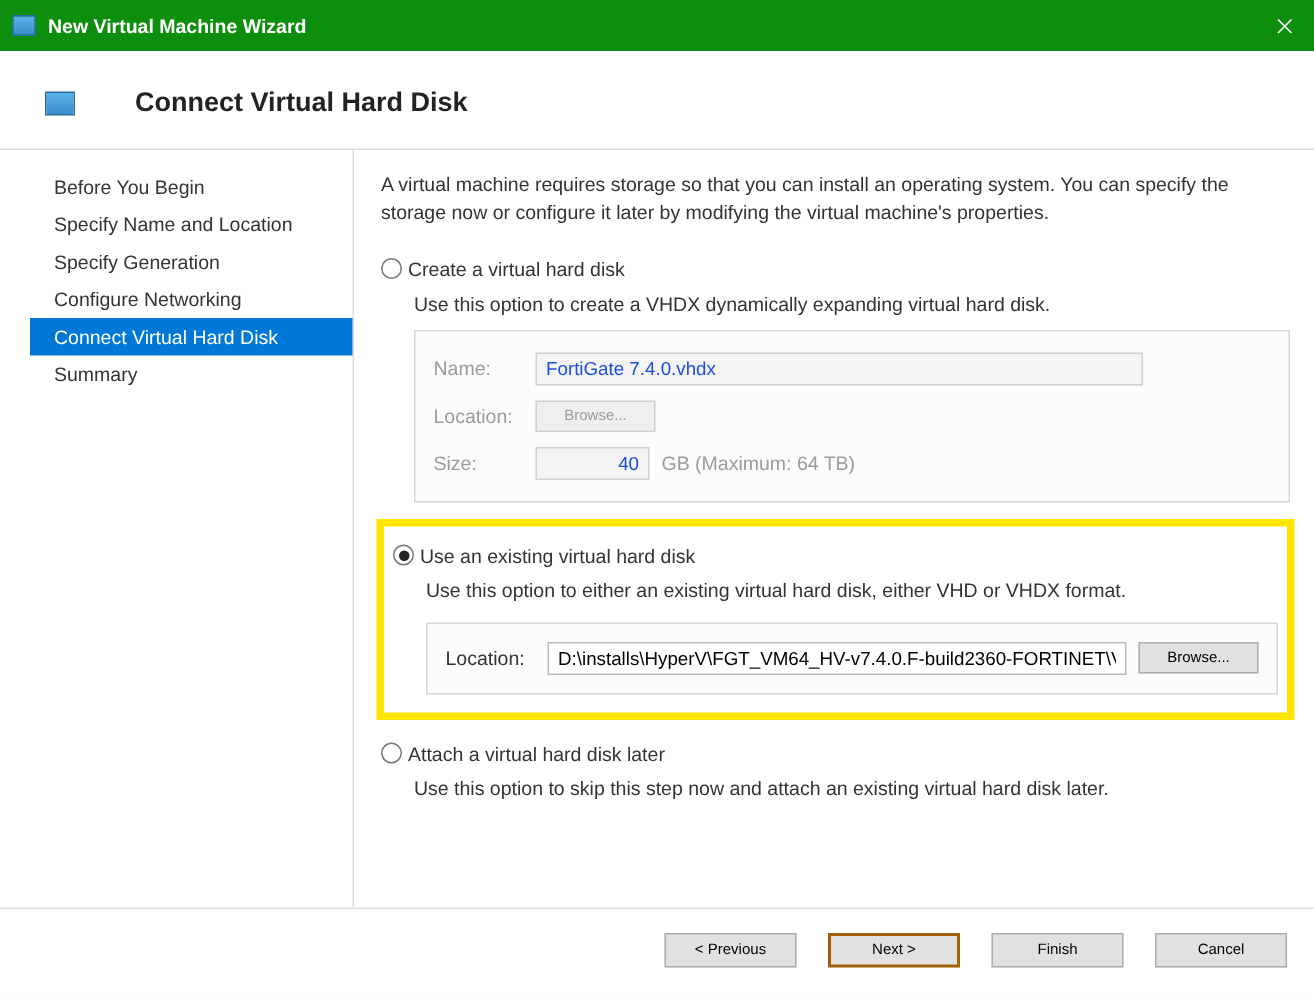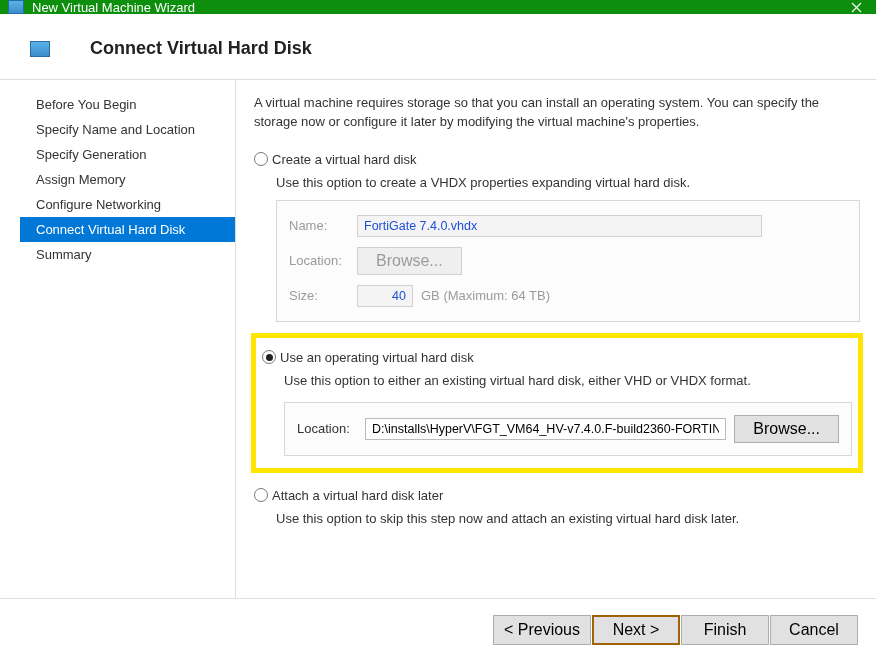--- a/index.html
+++ b/index.html
@@ -14,26 +14,27 @@
     overflow: hidden;
   }
   .window {
     width: 876px;
     height: 665px;
     background: #fff;
     display: flex;
     flex-direction: column;
   }
   .titlebar {
-    height: 14px;
+    height: 34px;
     background: #0d8f0d;
     color: #fff;
     display: flex;
     align-items: center;
     padding: 0 8px;
+    font-weight: bold;
   }
   .titlebar .icon {
     width: 16px;
     height: 14px;
     background: linear-gradient(#5bb2e8, #3a8ecb);
     border: 1px solid #2a6da0;
     margin-right: 8px;
     display: inline-block;
   }
   .titlebar-title { flex: 1; font-size: 13px; }
@@ -146,21 +147,21 @@
     display: flex;
     align-items: center;
     margin-bottom: 10px;
     gap: 8px;
   }
   .row:last-child { margin-bottom: 0; }
   .row-label { width: 60px; }
   .row .grow { flex: 1; }
   .btn {
     font-family: inherit;
-    font-size: 16px;
+    font-size: 10px;
     padding: 4px 18px;
     background: #e1e1e1;
     border: 1px solid #adadad;
     cursor: pointer;
     min-width: 80px;
   }
   .btn:disabled {
     color: #9b9b9b;
     border-color: #d0d0d0;
     background: #efefef;
@@ -169,27 +170,27 @@
   .highlight {
     outline: 5px solid #ffe600;
     outline-offset: -2px;
     padding-top: 10px;
     padding-bottom: 14px;
     margin-bottom: 16px;
   }
   .highlight .opt-head { padding-left: 8px; padding-top: 4px;}
   .highlight .opt-desc { margin-bottom: 14px; margin-left: 30px; }
   .highlight .opt-body { margin-left: 30px; margin-right: 8px; padding: 12px; }
-  .size-input { width: 56px; text-align: right; }
+  .size-input { width: 76px; text-align: right; }
   .footer {
     border-top: 1px solid #ddd;
     padding: 16px 18px 20px 0;
     display: flex;
     justify-content: flex-end;
-    gap: 1px;
+    gap: 21px;
   }
   .footer .btn { min-width: 88px; padding: 5px 10px; }
   .btn.primary { border: 2px solid #a16207; padding: 4px 10px; }
 </style>
 </head>
 <body>
 
 <div class="window">
 
   <div class="titlebar">
@@ -208,56 +209,55 @@
   </div>
 
   <div class="divider"></div>
 
   <div class="body">
 
     <div class="sidebar">
       <div class="sidebar-item">Before You Begin</div>
       <div class="sidebar-item">Specify Name and Location</div>
       <div class="sidebar-item">Specify Generation</div>
-      <div class="sidebar-item">Assign Memory</div>
       <div class="sidebar-item">Configure Networking</div>
       <div class="sidebar-item active">Connect Virtual Hard Disk</div>
       <div class="sidebar-item">Summary</div>
     </div>
 
     <div class="main">
       <div class="intro">A virtual machine requires storage so that you can install an operating system. You can specify the storage now or configure it later by modifying the virtual machine's properties.</div>
 
       <div class="opt">
         <div class="opt-head">
           <span class="radio"></span>
           <span>Create a virtual hard disk</span>
         </div>
-        <div class="opt-desc">Use this option to create a VHDX properties expanding virtual hard disk.</div>
+        <div class="opt-desc">Use this option to create a VHDX dynamically expanding virtual hard disk.</div>
         <div class="opt-body disabled">
           <div class="row">
             <span class="row-label">Name:</span>
             <input type="text" class="grow" style="max-width: 405px;" disabled="" value="FortiGate 7.4.0.vhdx">
           </div>
           <div class="row">
             <span class="row-label">Location:</span>
             <button class="btn" disabled="">Browse...</button>
           </div>
           <div class="row">
             <span class="row-label">Size:</span>
             <input type="text" class="size-input" disabled="" value="40" style="">
             <span>GB (Maximum: 64 TB)</span>
           </div>
         </div>
       </div>
 
       <div class="opt highlight">
         <div class="opt-head">
           <span class="radio checked"></span>
-          <span>Use an operating virtual hard disk</span>
+          <span>Use an existing virtual hard disk</span>
         </div>
         <div class="opt-desc">Use this option to either an existing virtual hard disk, either VHD or VHDX format.</div>
         <div class="opt-body">
           <div class="row">
             <span class="row-label">Location:</span>
             <input type="text" class="grow" value="D:\installs\HyperV\FGT_VM64_HV-v7.4.0.F-build2360-FORTINET\Virt" style="">
             <button class="btn">Browse...</button>
           </div>
         </div>
       </div>

